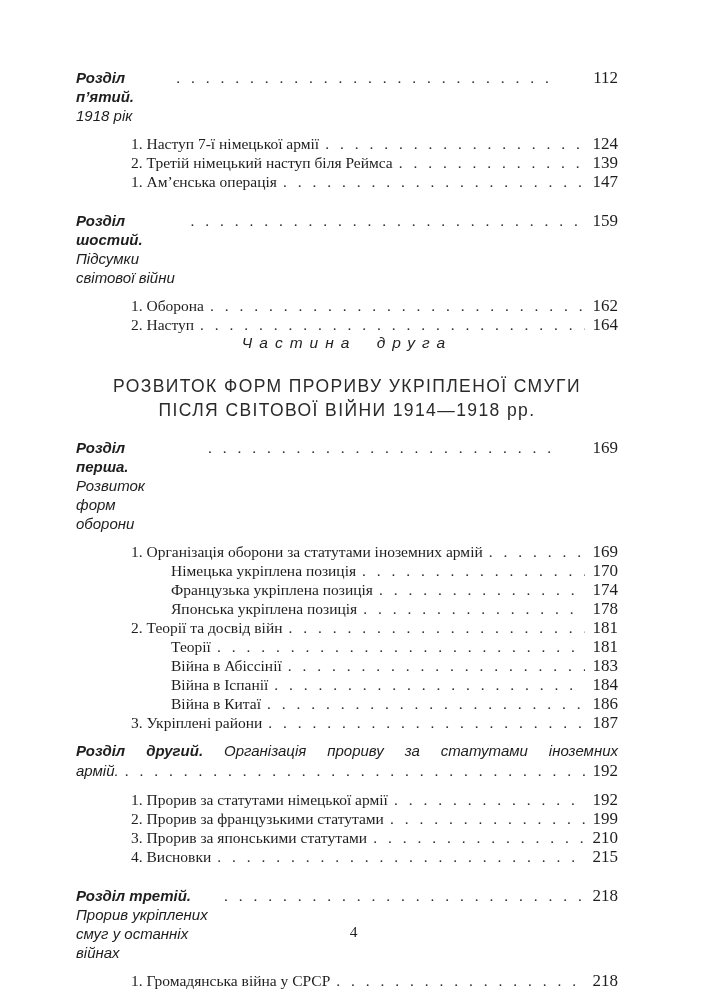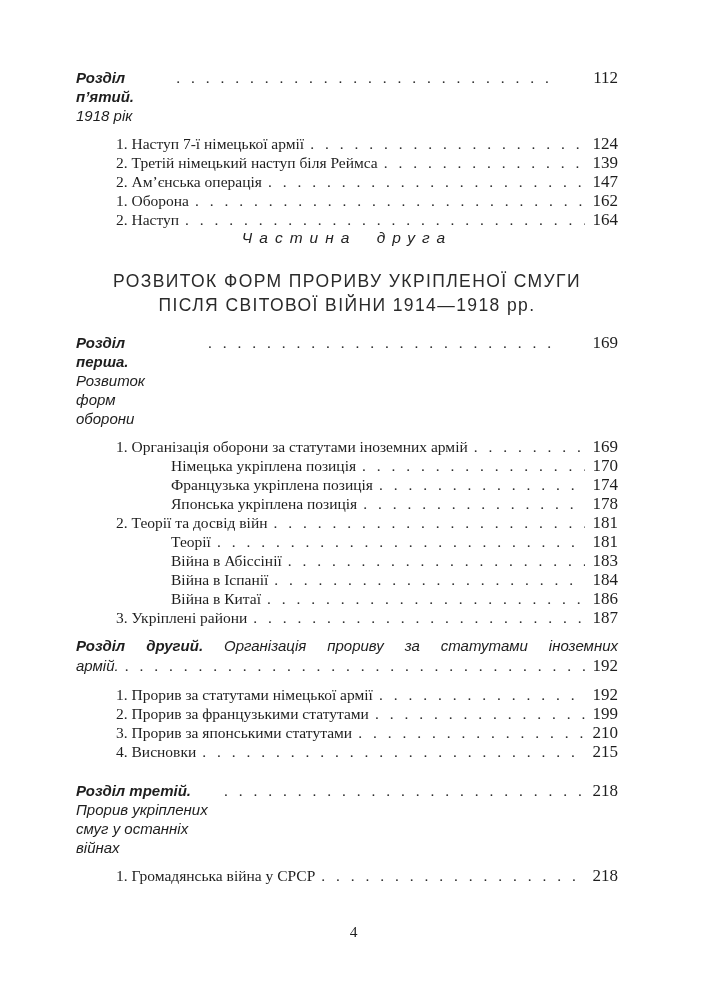--- a/index.html
+++ b/index.html
@@ -13,21 +13,21 @@
   }
   .toc{
     position:absolute;left:76px;top:68px;width:542px;
   }
   
   .row{
     display:flex;align-items:baseline;
     font-size:15.5px;line-height:19px;
   }
   .row .label{flex:0 1 auto;white-space:nowrap;}
-  .row.entry{margin-left:40px;}
+  .row.entry{margin-left:55px;}
   .row.sub{margin-left:95px;}
   .dots{
     flex:1 1 auto;overflow:hidden;white-space:nowrap;
     margin:0 3px 0 6px;letter-spacing:3.5px;color:#2a2a2a;
     font-family:"Liberation Serif", serif;font-style:normal;font-size:15.5px;
   }
   .dots::after{
     content:". . . . . . . . . . . . . . . . . . . . . . . . . . . . . . . . . . . . . . . . . . . . . . . . . . . . . . . . . . . . . . . . . . . . . . . .";
   }
   .pg{
@@ -84,23 +84,28 @@
           <span class="label"><span class="t">1. Наступ 7-ї німецької армії</span></span>
           <span class="dots"></span>
           <span class="pg">124</span>
         </div>
         <div class="row entry">
           <span class="label"><span class="t">2. Третій німецький наступ біля Реймса</span></span>
           <span class="dots"></span>
           <span class="pg">139</span>
         </div>
         <div class="row entry">
-          <span class="label"><span class="t">2. Ам’єнська операція</span></span>
+          <span class="label"><span class="t">1. Ам’єнська операція</span></span>
           <span class="dots"></span>
           <span class="pg">147</span>
+        </div>
+        <div class="row chapter">
+          <span class="label"><span class="ch-b">Розділ шостий.</span><span class="ch-i"> Підсумки світової війни</span></span>
+          <span class="dots"></span>
+          <span class="pg">159</span>
         </div>
         <div class="row entry">
           <span class="label"><span class="t">1. Оборона</span></span>
           <span class="dots"></span>
           <span class="pg">162</span>
         </div>
         <div class="row entry">
           <span class="label"><span class="t">2. Наступ</span></span>
           <span class="dots"></span>
           <span class="pg">164</span>

